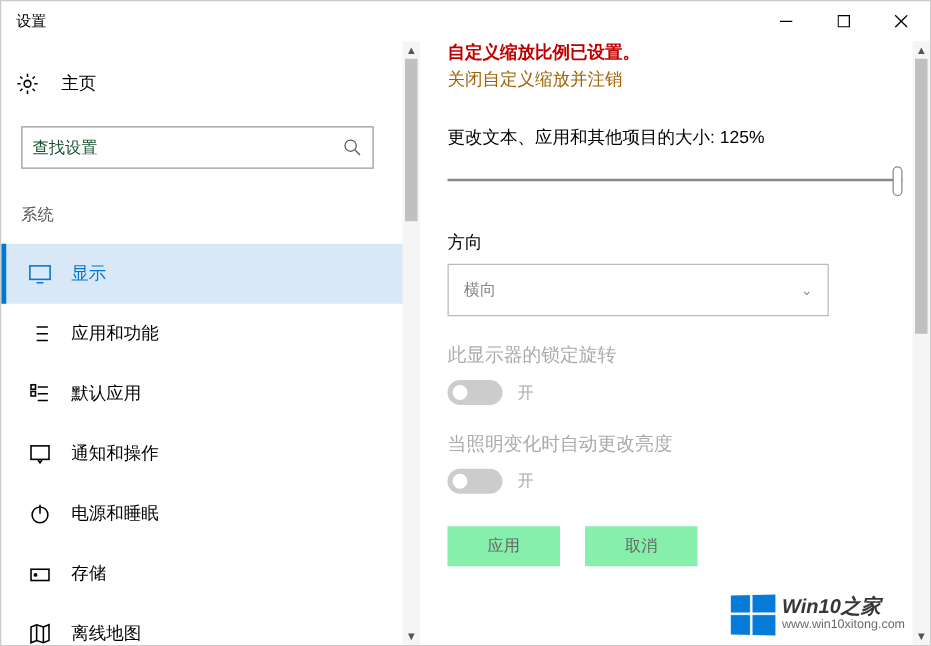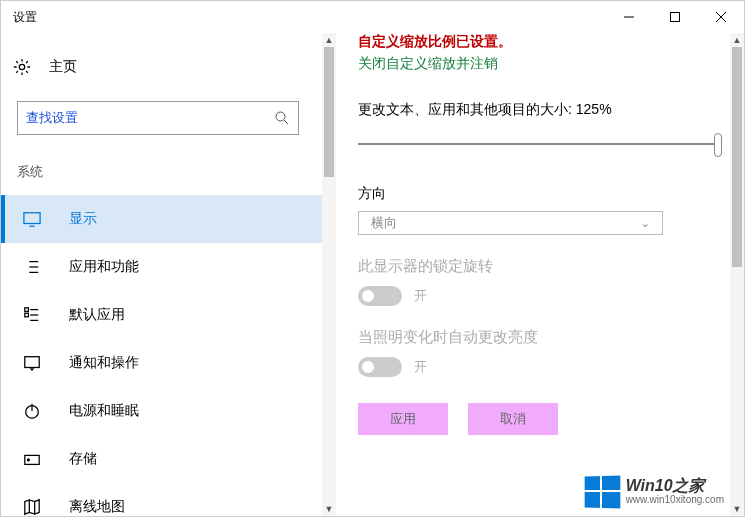--- a/index.html
+++ b/index.html
@@ -13,57 +13,57 @@
 
 .content { display: flex; height: calc(100% - 32px); }
 
 .left { width: 335px; padding: 18px 0 0 0; position: relative; }
 .homebtn { display: flex; align-items: center; gap: 18px; padding-left: 12px; height: 32px; margin-bottom: 18px; }
 .homebtn .gear { width: 18px; height: 18px; }
 .homebtn span { font-size: 14px; }
 
 .search { width: 282px; height: 34px; margin-left: 16px; border: 1px solid #999; display: flex; align-items: center; justify-content: space-between; padding: 0 8px; margin-bottom: 28px; }
 .search-icon { width: 16px; height: 16px; }
-.placeholder { color: #1d4ed8; font-size: 13px; flex: 1; }
+.placeholder { color: #14532d; font-size: 13px; flex: 1; }
 
 .section-title { font-size: 13px; color: #555; padding-left: 16px; margin-bottom: 14px; }
 
-.nav-item { display: flex; align-items: center; gap: 28px; padding-left: 22px; height: 48px; font-size: 14px; color: #000; cursor: pointer; }
+.nav-item { display: flex; align-items: center; gap: 16px; padding-left: 22px; height: 48px; font-size: 14px; color: #000; cursor: pointer; }
 .nav-item.active { background: #d9e8f7; color: #0078d7; position: relative; }
 .nav-item.active::before { content: ""; position: absolute; left: 0; top: 0; bottom: 0; width: 4px; background: #0078d7; }
 .nav-icon { width: 18px; height: 18px; display: flex; align-items: center; justify-content: center; }
 .nav-icon svg { stroke: currentColor; fill: none; stroke-width: 1.4; }
 
 .vscroll { position: absolute; right: 0; top: 0; bottom: 0; width: 14px; background: #f5f5f5; display: flex; flex-direction: column; }
 .vscroll .arrow { height: 14px; display: flex; align-items: center; justify-content: center; font-size: 9px; color: #555; }
 .vscroll .thumb { height: 130px; background: #c0c0c0; margin: 0 2px; }
 
 .right { flex: 1; padding: 0 22px 0 10px; position: relative; }
 .right-inner { padding-left: 12px; }
 
 .warn { color: #c00000; font-size: 14px; margin-top: 0; font-weight: bold; }
-.link { color: #15803d; font-size: 14px; margin-top: 4px; cursor: pointer; }
+.link { color: #a16207; font-size: 14px; margin-top: 4px; cursor: pointer; }
 
 .scale-label { font-size: 14px; margin-top: 28px; }
 .slider { margin-top: 12px; position: relative; height: 30px; }
 .slider-track { position: absolute; left: 0; right: 0; top: 12px; height: 2px; background: #888; }
 .slider-thumb { position: absolute; right: 0; top: 2px; width: 8px; height: 24px; background: #fff; border: 1px solid #888; border-radius: 4px; }
 
 .group-label { font-size: 14px; margin-top: 24px; }
-.select { margin-top: 8px; height: 24px; border: 1px solid #bbb; display: flex; align-items: center; justify-content: space-between; padding: 0 12px; color: #888; font-size: 13px; width: 305px; }
+.select { margin-top: 8px; height: 42px; border: 1px solid #bbb; display: flex; align-items: center; justify-content: space-between; padding: 0 12px; color: #888; font-size: 13px; width: 305px; }
 .chev { font-size: 11px; }
 
 .disabled-label { font-size: 15px; color: #aaa; margin-top: 22px; }
 .toggle-row { display: flex; align-items: center; gap: 12px; margin-top: 10px; }
 .toggle { width: 44px; height: 20px; border-radius: 10px; background: #ccc; position: relative; }
 .toggle-knob { width: 12px; height: 12px; border-radius: 50%; background: #fff; position: absolute; left: 4px; top: 4px; }
 .toggle-text { font-size: 13px; color: #aaa; }
 
 .btnrow { display: flex; gap: 20px; margin-top: 26px; }
-.btn { width: 90px; height: 32px; background: #f0abfc; color: #666; font-size: 13px; border: none; display: flex; align-items: center; justify-content: center; }
+.btn { width: 90px; height: 32px; background: #86efac; color: #666; font-size: 13px; border: none; display: flex; align-items: center; justify-content: center; }
 
 .advlink-box { margin-top: 22px; display: inline-block; padding: 6px 10px; border: 2px solid #c00000; }
 .advlink { color: #0078d7; font-size: 14px; cursor: pointer; }
 
 .right .vscroll { right: 0; }
 .right .vscroll .thumb { height: 220px; }
 
 
 .watermark { position: absolute; right: 20px; bottom: 8px; display: flex; align-items: center; gap: 6px; opacity: 0.98; }
 .winlogo { display: grid; grid-template-columns: 16px 18px; grid-template-rows: 14px 16px; gap: 2px; transform: perspective(90px) rotateY(-8deg); }

